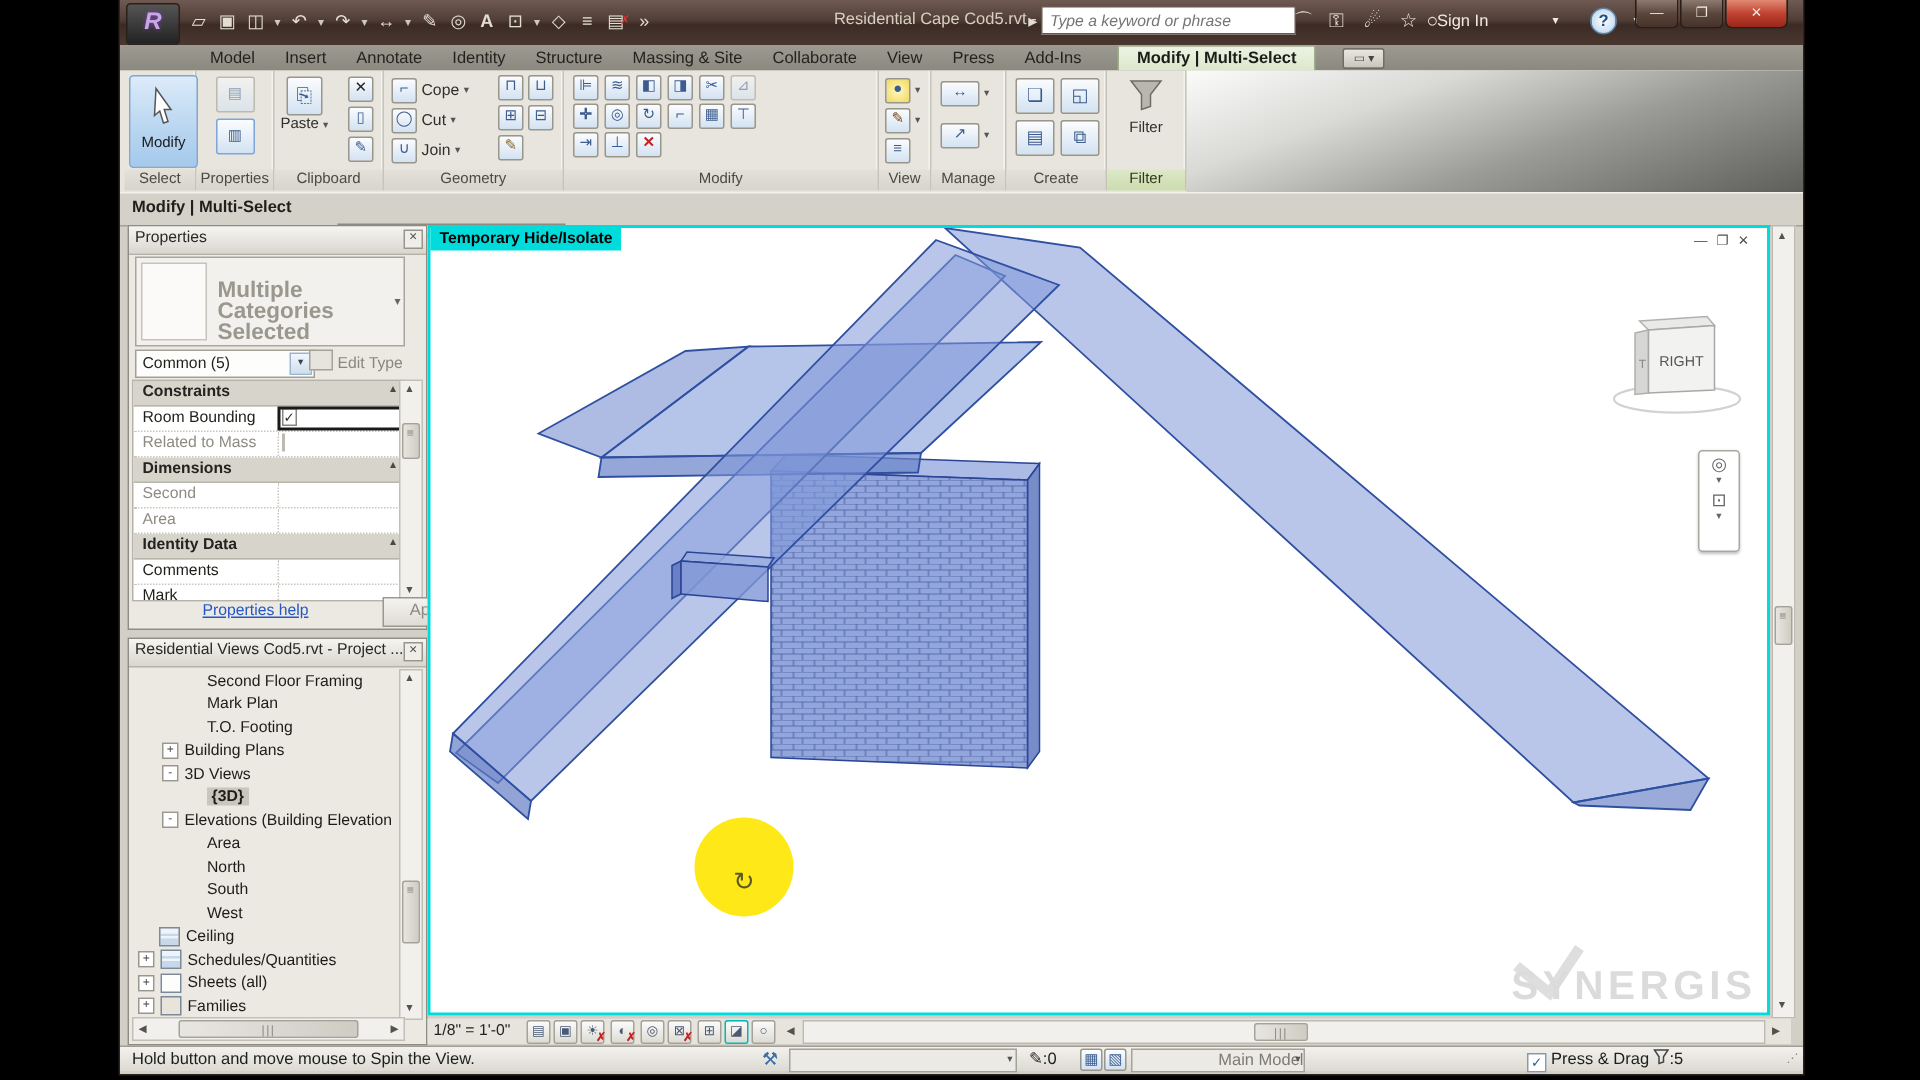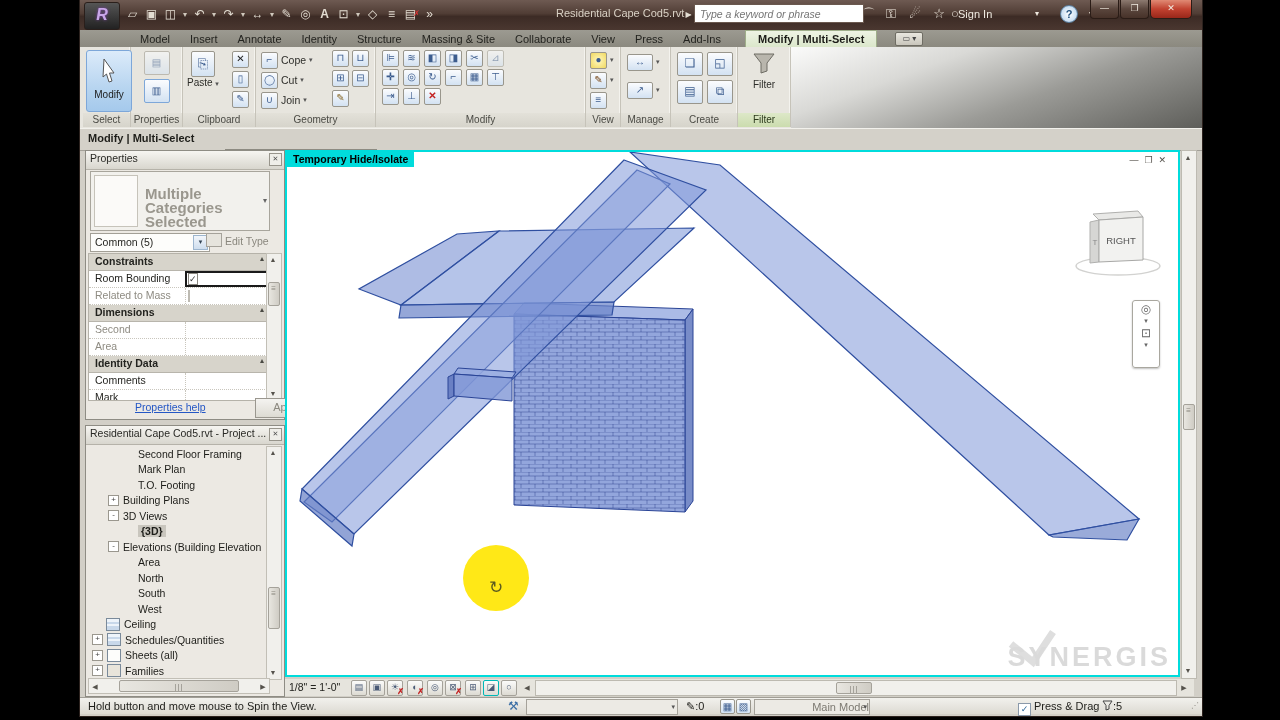--- a/index.html
+++ b/index.html
@@ -403,21 +403,21 @@
       <div class="sarrow" style="bottom:0">▼</div>
     </div>
     <div id="pbfoot">
       <span id="propshelp">Properties help</span>
       <span id="applybtn">Apply</span>
     </div>
   </div>
 
   <div class="palette" style="top:425px;height:270px">
     <div class="phead">
-      <span>Residential Cape Cod5.rvt - Project ...</span>
+      <span>Residential Views Cod5.rvt - Project ...</span>
       <span class="pclose">✕</span>
     </div>
     <div id="tree">
       <div class="trow" style="padding-left:50px">
           <span class="tlabel">Second Floor Framing</span>
         </div>
       <div class="trow" style="padding-left:50px">
           <span class="tlabel">Mark Plan</span>
         </div>
       <div class="trow" style="padding-left:50px">

